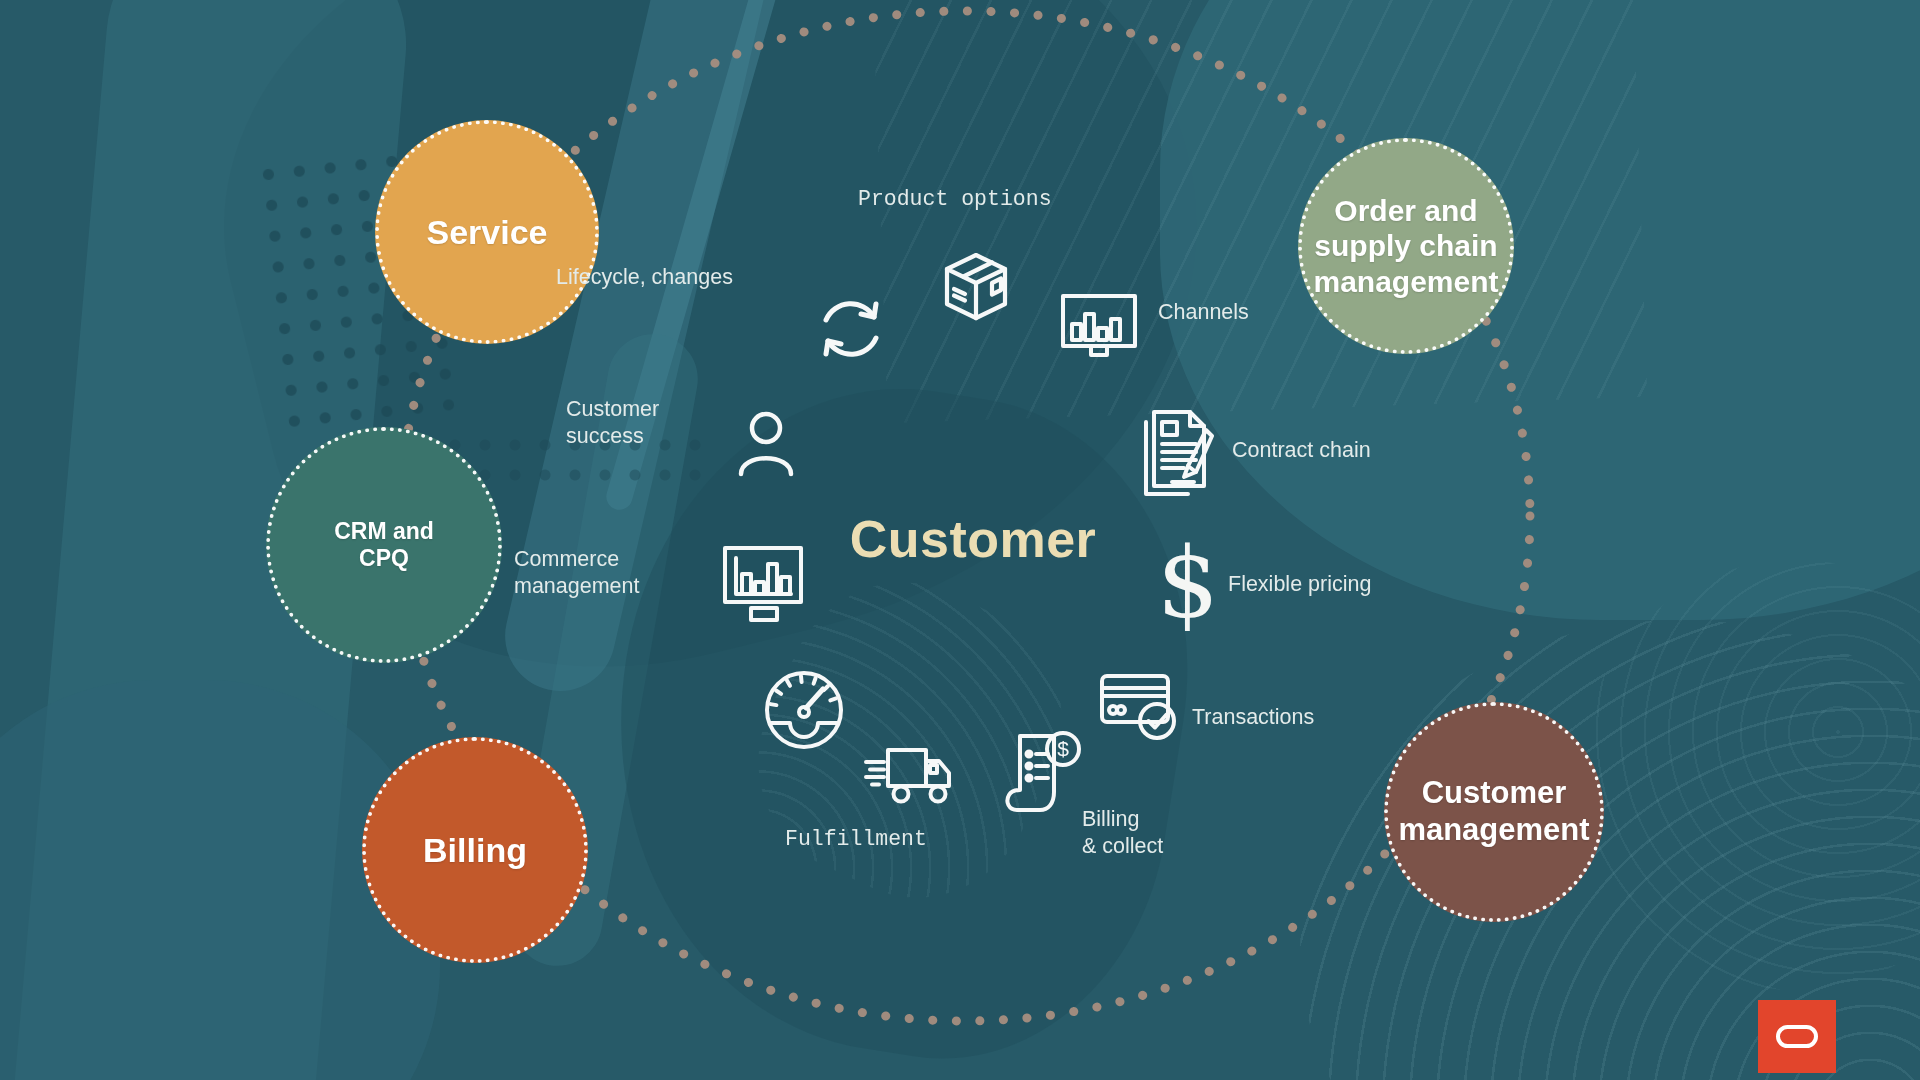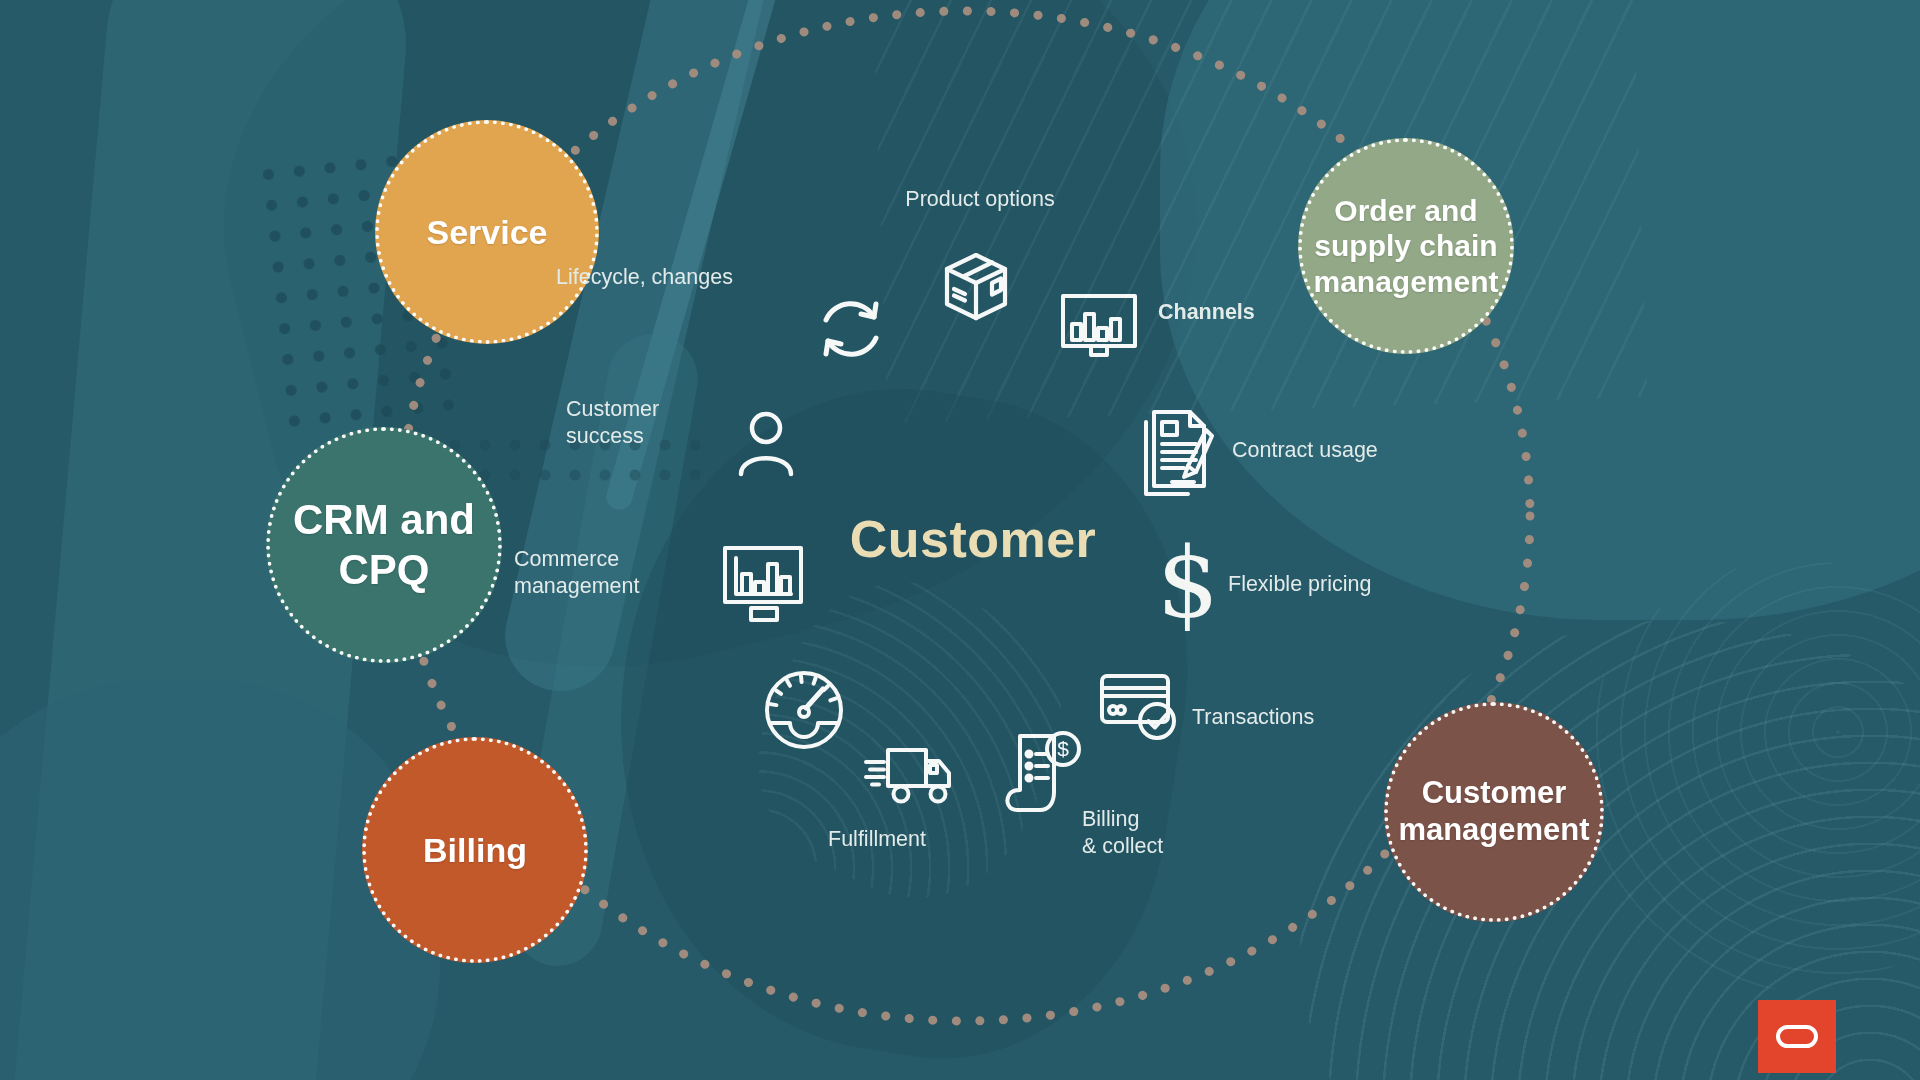--- a/index.html
+++ b/index.html
@@ -41,36 +41,36 @@
   
   .node{position:absolute;border-radius:50%;border:4px dotted rgba(255,255,255,.95);
         display:flex;align-items:center;justify-content:center;text-align:center;}
   .node-label{color:#fff;font-weight:bold;white-space:pre-line;line-height:1.18;
               text-shadow:0 1px 2px rgba(0,0,0,.15);}
   .node-service {left:375px;top:120px;width:224px;height:224px;}
   .node-service .node-label{font-size:34px;}
   .node-oscm    {left:1298px;top:138px;width:216px;height:216px;}
   .node-oscm .node-label{font-size:30px;}
   .node-crm     {left:266px;top:427px;width:236px;height:236px;}
-  .node-crm .node-label{font-size:42px;}
+  .node-crm .node-label{font-size:23px;}
   .node-erp     {left:1410px;top:416px;width:212px;height:212px;}
   .node-erp .node-label{font-size:46px;}
   .node-commerce{left:362px;top:737px;width:226px;height:226px;}
   .node-commerce .node-label{font-size:34px;}
   .node-revenue {left:1384px;top:702px;width:220px;height:220px;}
   .node-revenue .node-label{font-size:31px;}
   
   .center-label{position:absolute;left:973px;top:539px;transform:translate(-50%,-50%);
                 font-size:52px;font-weight:bold;letter-spacing:.5px;}
   
   .cap-label{position:absolute;font-size:21.5px;color:#e3ebea;white-space:pre-line;line-height:1.24;}
-  .t-right{} .t-center{text-align:center;}
+  .t-right{} .t-center{font-family:Liberation Mono, monospace;}
   .lbl-lifecycle   {left:556px;top:264px;width:242px;}
   .lbl-product     {left:858px;top:186px;width:244px;}
-  .lbl-channels    {left:1158px;top:299px;font-weight:bold;}
+  .lbl-channels    {left:1158px;top:299px;}
   .lbl-success     {left:566px;top:396px;width:160px;}
   .lbl-contract    {left:1232px;top:437px;}
   .lbl-finance     {left:514px;top:546px;width:200px;}
   .lbl-pricing     {left:1228px;top:571px;}
   .lbl-iot         {left:542px;top:688px;width:200px;}
   .lbl-transactions{left:1192px;top:704px;text-align:right;}
   .lbl-fulfillment {left:785px;top:826px;width:184px;}
   .lbl-billing     {left:1082px;top:806px;}
   
   .icon{position:absolute;}
@@ -246,21 +246,21 @@
       <circle cx="61" cy="21" r="16"></circle>
       <text x="61" y="28" text-anchor="middle" font-size="21" font-family="Liberation Sans, sans-serif" fill="#fff" stroke="none">$</text>
     </svg>
   </div>
 
   <div class="cap-label t-right  lbl-lifecycle">Lifecycle, changes</div>
   <div class="cap-label t-center lbl-product">Product options</div>
   <div class="cap-label         lbl-channels">Channels</div>
   <div class="cap-label t-right  lbl-success">Customer
 success</div>
-  <div class="cap-label         lbl-contract">Contract usage</div>
+  <div class="cap-label         lbl-contract">Contract chain</div>
   <div class="cap-label t-right  lbl-finance">Commerce
 management</div>
   <div class="cap-label         lbl-pricing">Flexible pricing</div>
   <div class="cap-label         lbl-transactions">Transactions</div>
   <div class="cap-label t-center lbl-fulfillment">Fulfillment</div>
   <div class="cap-label         lbl-billing">Billing
 &amp; collect</div>
 
   <div class="oracle-logo" style="background-color: rgb(226, 69, 44);">
     <span class="oracle-o"></span>

